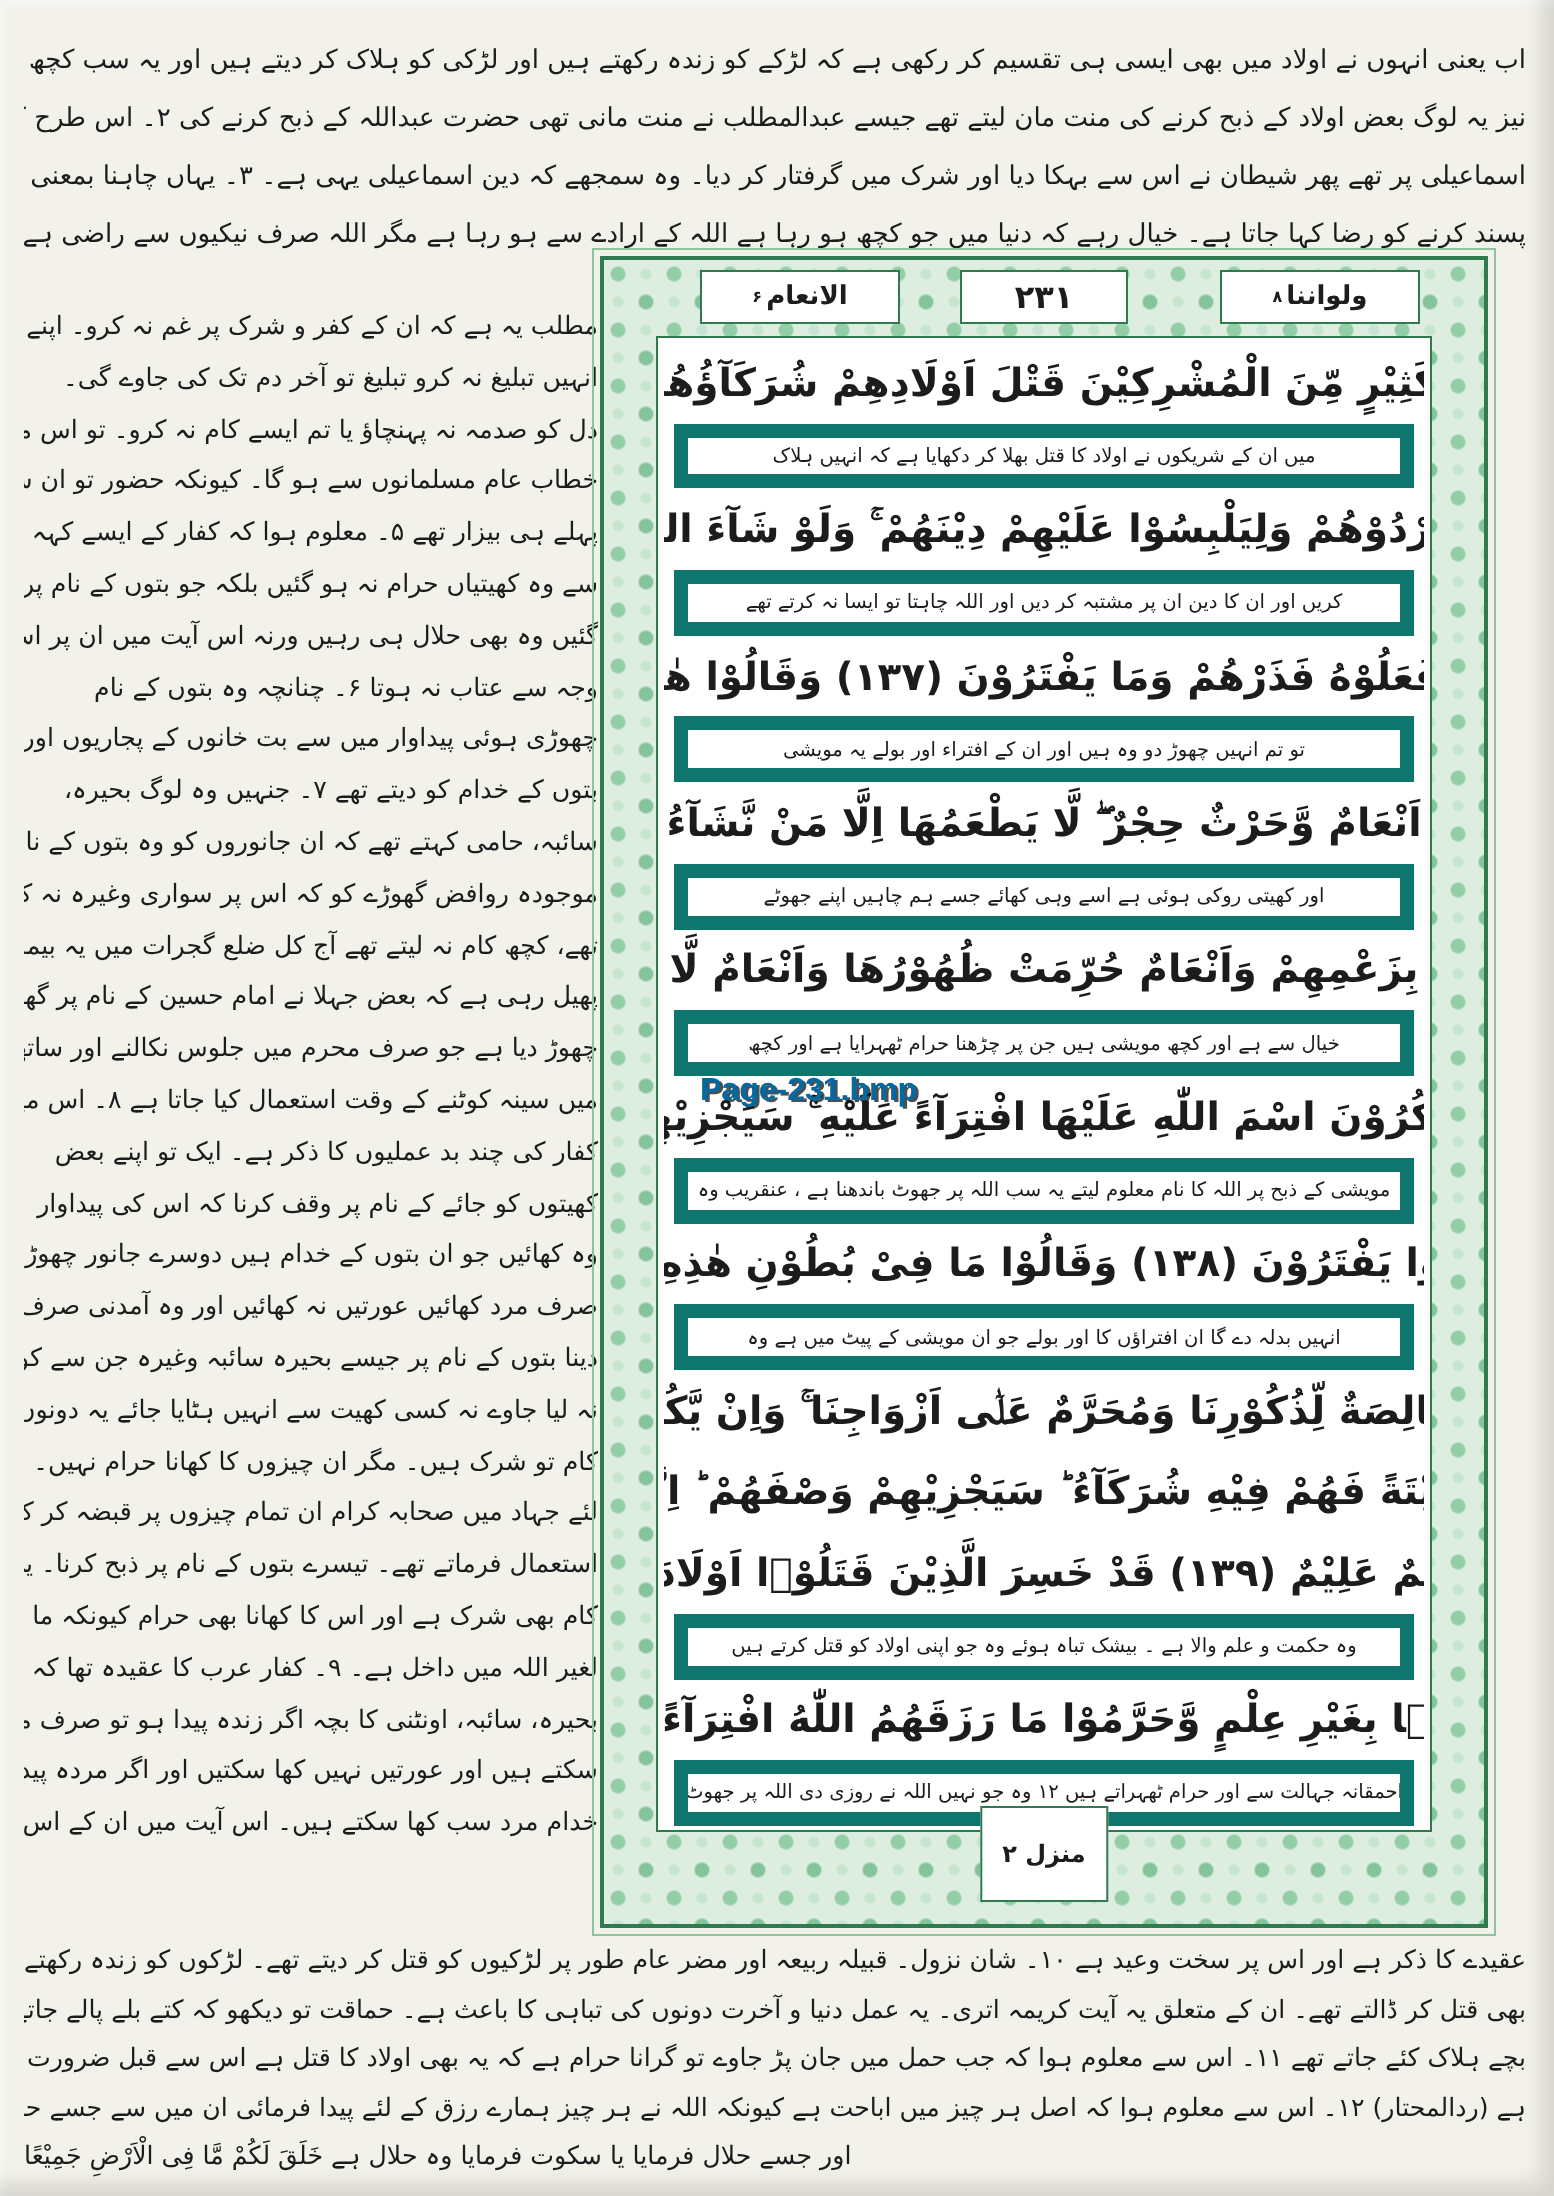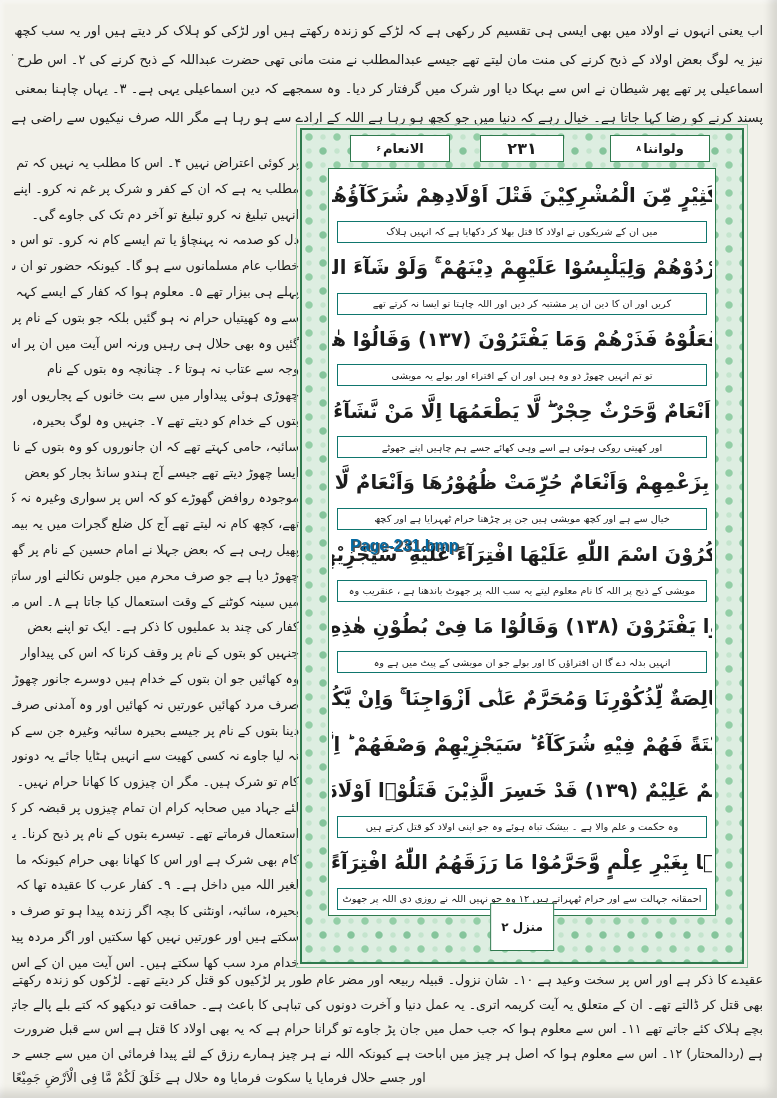--- a/index.html
+++ b/index.html
@@ -52,21 +52,21 @@
   #hdr-juz{right:32px;width:98px;}
   #hdr-page{left:50%;transform:translateX(-50%);width:82px;font-size:16px;letter-spacing:2px;}
   #hdr-surah{left:48px;width:98px;}
   .hdr-sup{font-size:8px;vertical-align:super;margin-right:2px;}
   .arabic-line{
     height:43px;display:flex;align-items:center;justify-content:center;
     font-size:19.5px;font-weight:bold;white-space:nowrap;overflow:hidden;
     direction:rtl;
   }
   .urdu-strip{
-    height:20px;margin:0 5px;border:1px solid #0f766e;
+    height:20px;margin:0 5px;border:7px solid #0f766e;
     display:flex;align-items:center;justify-content:center;
     font-size:9.8px;white-space:nowrap;overflow:hidden;background:#fff;
   }
   .manzil-box{
     position:absolute;bottom:11px;left:50%;transform:translateX(-50%);
     background:#fff;border:1px solid #2f7a4e;padding:16px 10px;
     font-size:12px;font-weight:bold;white-space:nowrap;
   }
   .filename-overlay{
     position:absolute;left:350px;top:537px;z-index:5;direction:ltr;
@@ -81,40 +81,38 @@
 <div class="page">
 
   <div id="top-block">
       <div class="txt-line">اب یعنی انہوں نے اولاد میں بھی ایسی ہی تقسیم کر رکھی ہے کہ لڑکے کو زندہ رکھتے ہیں اور لڑکی کو ہلاک کر دیتے ہیں اور یہ سب کچھ ان کے سرداروں کے بہکانے سے ہے۔</div>
       <div class="txt-line">نیز یہ لوگ بعض اولاد کے ذبح کرنے کی منت مان لیتے تھے جیسے عبدالمطلب نے منت مانی تھی حضرت عبداللہ کے ذبح کرنے کی ۲۔ اس طرح کہ یہ لوگ پہلے دین</div>
       <div class="txt-line">اسماعیلی پر تھے پھر شیطان نے اس سے بہکا دیا اور شرک میں گرفتار کر دیا۔ وہ سمجھے کہ دین اسماعیلی یہی ہے۔ ۳۔ یہاں چاہنا بمعنی ارادہ کرنا ہے نہ کہ بمعنی پسند کرنا۔</div>
       <div class="txt-line">پسند کرنے کو رضا کہا جاتا ہے۔ خیال رہے کہ دنیا میں جو کچھ ہو رہا ہے اللہ کے ارادے سے ہو رہا ہے مگر اللہ صرف نیکیوں سے راضی ہے نہ کہ برائیوں سے لہذا آیت</div>
     </div>
 
   <div id="left-column">
-      <div class="txt-line">پر کوئی اعتراض نہیں ۴۔ اس کا مطلب یہ نہیں کہ تم</div>
       <div class="txt-line">مطلب یہ ہے کہ ان کے کفر و شرک پر غم نہ کرو۔ اپنے</div>
       <div class="txt-line">انہیں تبلیغ نہ کرو تبلیغ تو آخر دم تک کی جاوے گی۔</div>
       <div class="txt-line">دل کو صدمہ نہ پہنچاؤ یا تم ایسے کام نہ کرو۔ تو اس میں</div>
       <div class="txt-line">خطاب عام مسلمانوں سے ہو گا۔ کیونکہ حضور تو ان سے</div>
       <div class="txt-line">پہلے ہی بیزار تھے ۵۔ معلوم ہوا کہ کفار کے ایسے کہہ دینے</div>
       <div class="txt-line">سے وہ کھیتیاں حرام نہ ہو گئیں بلکہ جو بتوں کے نام پر کی</div>
       <div class="txt-line">گئیں وہ بھی حلال ہی رہیں ورنہ اس آیت میں ان پر اس</div>
       <div class="txt-line">وجہ سے عتاب نہ ہوتا ۶۔ چنانچہ وہ بتوں کے نام</div>
       <div class="txt-line">چھوڑی ہوئی پیداوار میں سے بت خانوں کے پجاریوں اور</div>
       <div class="txt-line">بتوں کے خدام کو دیتے تھے ۷۔ جنہیں وہ لوگ بحیرہ،</div>
       <div class="txt-line">سائبہ، حامی کہتے تھے کہ ان جانوروں کو وہ بتوں کے نام پر</div>
-      <div class="txt-line">ایسا چھوڑ دیتے تھے جیسے آج ہندو سانڈ بجار کو بعض</div>
       <div class="txt-line">موجودہ روافض گھوڑے کو کہ اس پر سواری وغیرہ نہ کرتے</div>
       <div class="txt-line">تھے، کچھ کام نہ لیتے تھے آج کل ضلع گجرات میں یہ بیماری</div>
       <div class="txt-line">پھیل رہی ہے کہ بعض جہلا نے امام حسین کے نام پر گھوڑا</div>
       <div class="txt-line">چھوڑ دیا ہے جو صرف محرم میں جلوس نکالنے اور ساتھ</div>
       <div class="txt-line">میں سینہ کوٹنے کے وقت استعمال کیا جاتا ہے ۸۔ اس میں</div>
       <div class="txt-line">کفار کی چند بد عملیوں کا ذکر ہے۔ ایک تو اپنے بعض</div>
-      <div class="txt-line">جنہیں کو بتوں کے نام پر وقف کرنا کہ اس کی پیداوار</div>
+      <div class="txt-line">کھیتوں کو جائے کے نام پر وقف کرنا کہ اس کی پیداوار</div>
       <div class="txt-line">وہ کھائیں جو ان بتوں کے خدام ہیں دوسرے جانور چھوڑ</div>
       <div class="txt-line">صرف مرد کھائیں عورتیں نہ کھائیں اور وہ آمدنی صرف</div>
       <div class="txt-line">دینا بتوں کے نام پر جیسے بحیرہ سائبہ وغیرہ جن سے کوئی کام</div>
       <div class="txt-line">نہ لیا جاوے نہ کسی کھیت سے انہیں ہٹایا جائے یہ دونوں</div>
       <div class="txt-line">کام تو شرک ہیں۔ مگر ان چیزوں کا کھانا حرام نہیں۔ اس</div>
       <div class="txt-line">لئے جہاد میں صحابہ کرام ان تمام چیزوں پر قبضہ کر کے</div>
       <div class="txt-line">استعمال فرماتے تھے۔ تیسرے بتوں کے نام پر ذبح کرنا۔ یہ</div>
       <div class="txt-line">کام بھی شرک ہے اور اس کا کھانا بھی حرام کیونکہ ما اھل بہ</div>
       <div class="txt-line">لغیر اللہ میں داخل ہے۔ ۹۔ کفار عرب کا عقیدہ تھا کہ</div>
       <div class="txt-line">بحیرہ، سائبہ، اونٹنی کا بچہ اگر زندہ پیدا ہو تو صرف مرد کھا</div>

